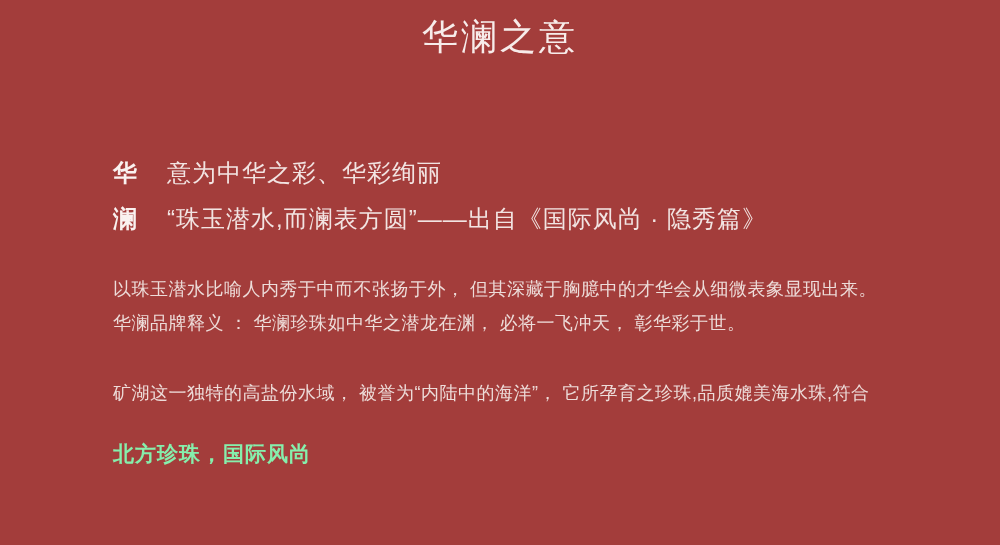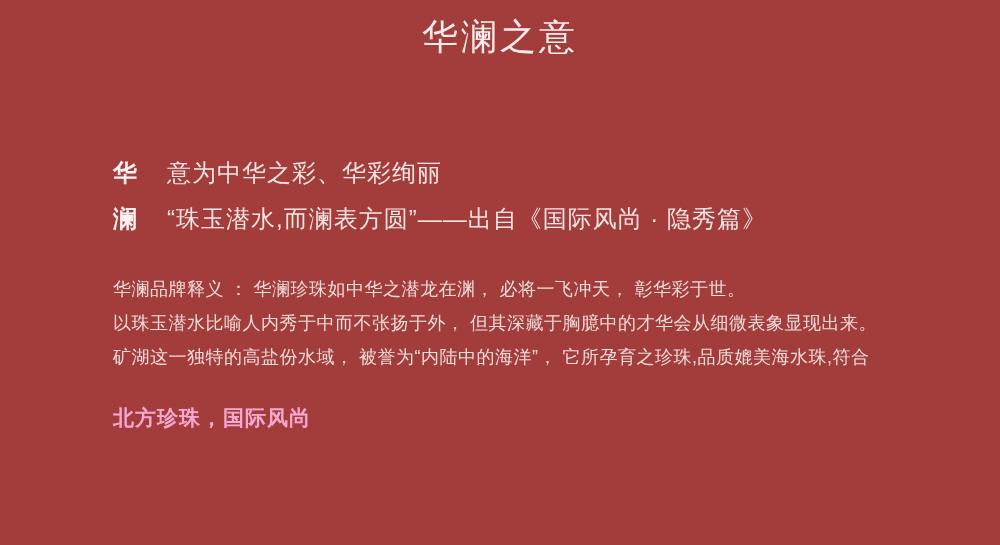--- a/index.html
+++ b/index.html
@@ -52,26 +52,26 @@
   .brand-text {
     letter-spacing: 1px;
   }
   .para {
     font-size: 18px;
     line-height: 34px;
     color: #EDDCD9;
     letter-spacing: 0.5px;
   }
   .para-1 { margin-top: 30px; }
-  .para-2 { }
+  .para-2 { margin-top: 36px; }
   .slogan {
     margin-top: 30px;
     font-size: 21px;
     font-weight: 700;
-    color: #f9a8d4;
+    color: #86efac;
     letter-spacing: 1px;
   }
 </style>
 </head>
 <body>
 
 <div class="page">
 
   <div class="title">华澜之意</div>
 
@@ -82,22 +82,22 @@
         <span class="brand-char">华</span>
         <span class="brand-text">意为中华之彩、华彩绚丽</span>
       </div>
       <div class="brand-line">
         <span class="brand-char">澜</span>
         <span class="brand-text">“珠玉潜水,而澜表方圆”——出自《国际风尚 · 隐秀篇》</span>
       </div>
     </div>
 
     <div class="para para-1">
+      <div>以珠玉潜水比喻人内秀于中而不张扬于外， 但其深藏于胸臆中的才华会从细微表象显现出来。</div>
       <div>华澜品牌释义 ： 华澜珍珠如中华之潜龙在渊， 必将一飞冲天， 彰华彩于世。</div>
-      <div>以珠玉潜水比喻人内秀于中而不张扬于外， 但其深藏于胸臆中的才华会从细微表象显现出来。</div>
     </div>
 
     <div class="para para-2">
       <div>矿湖这一独特的高盐份水域， 被誉为“内陆中的海洋”， 它所孕育之珍珠,品质媲美海水珠,符合</div>
     </div>
 
     <div class="slogan">北方珍珠，国际风尚</div>
 
   </div>
 </div>

